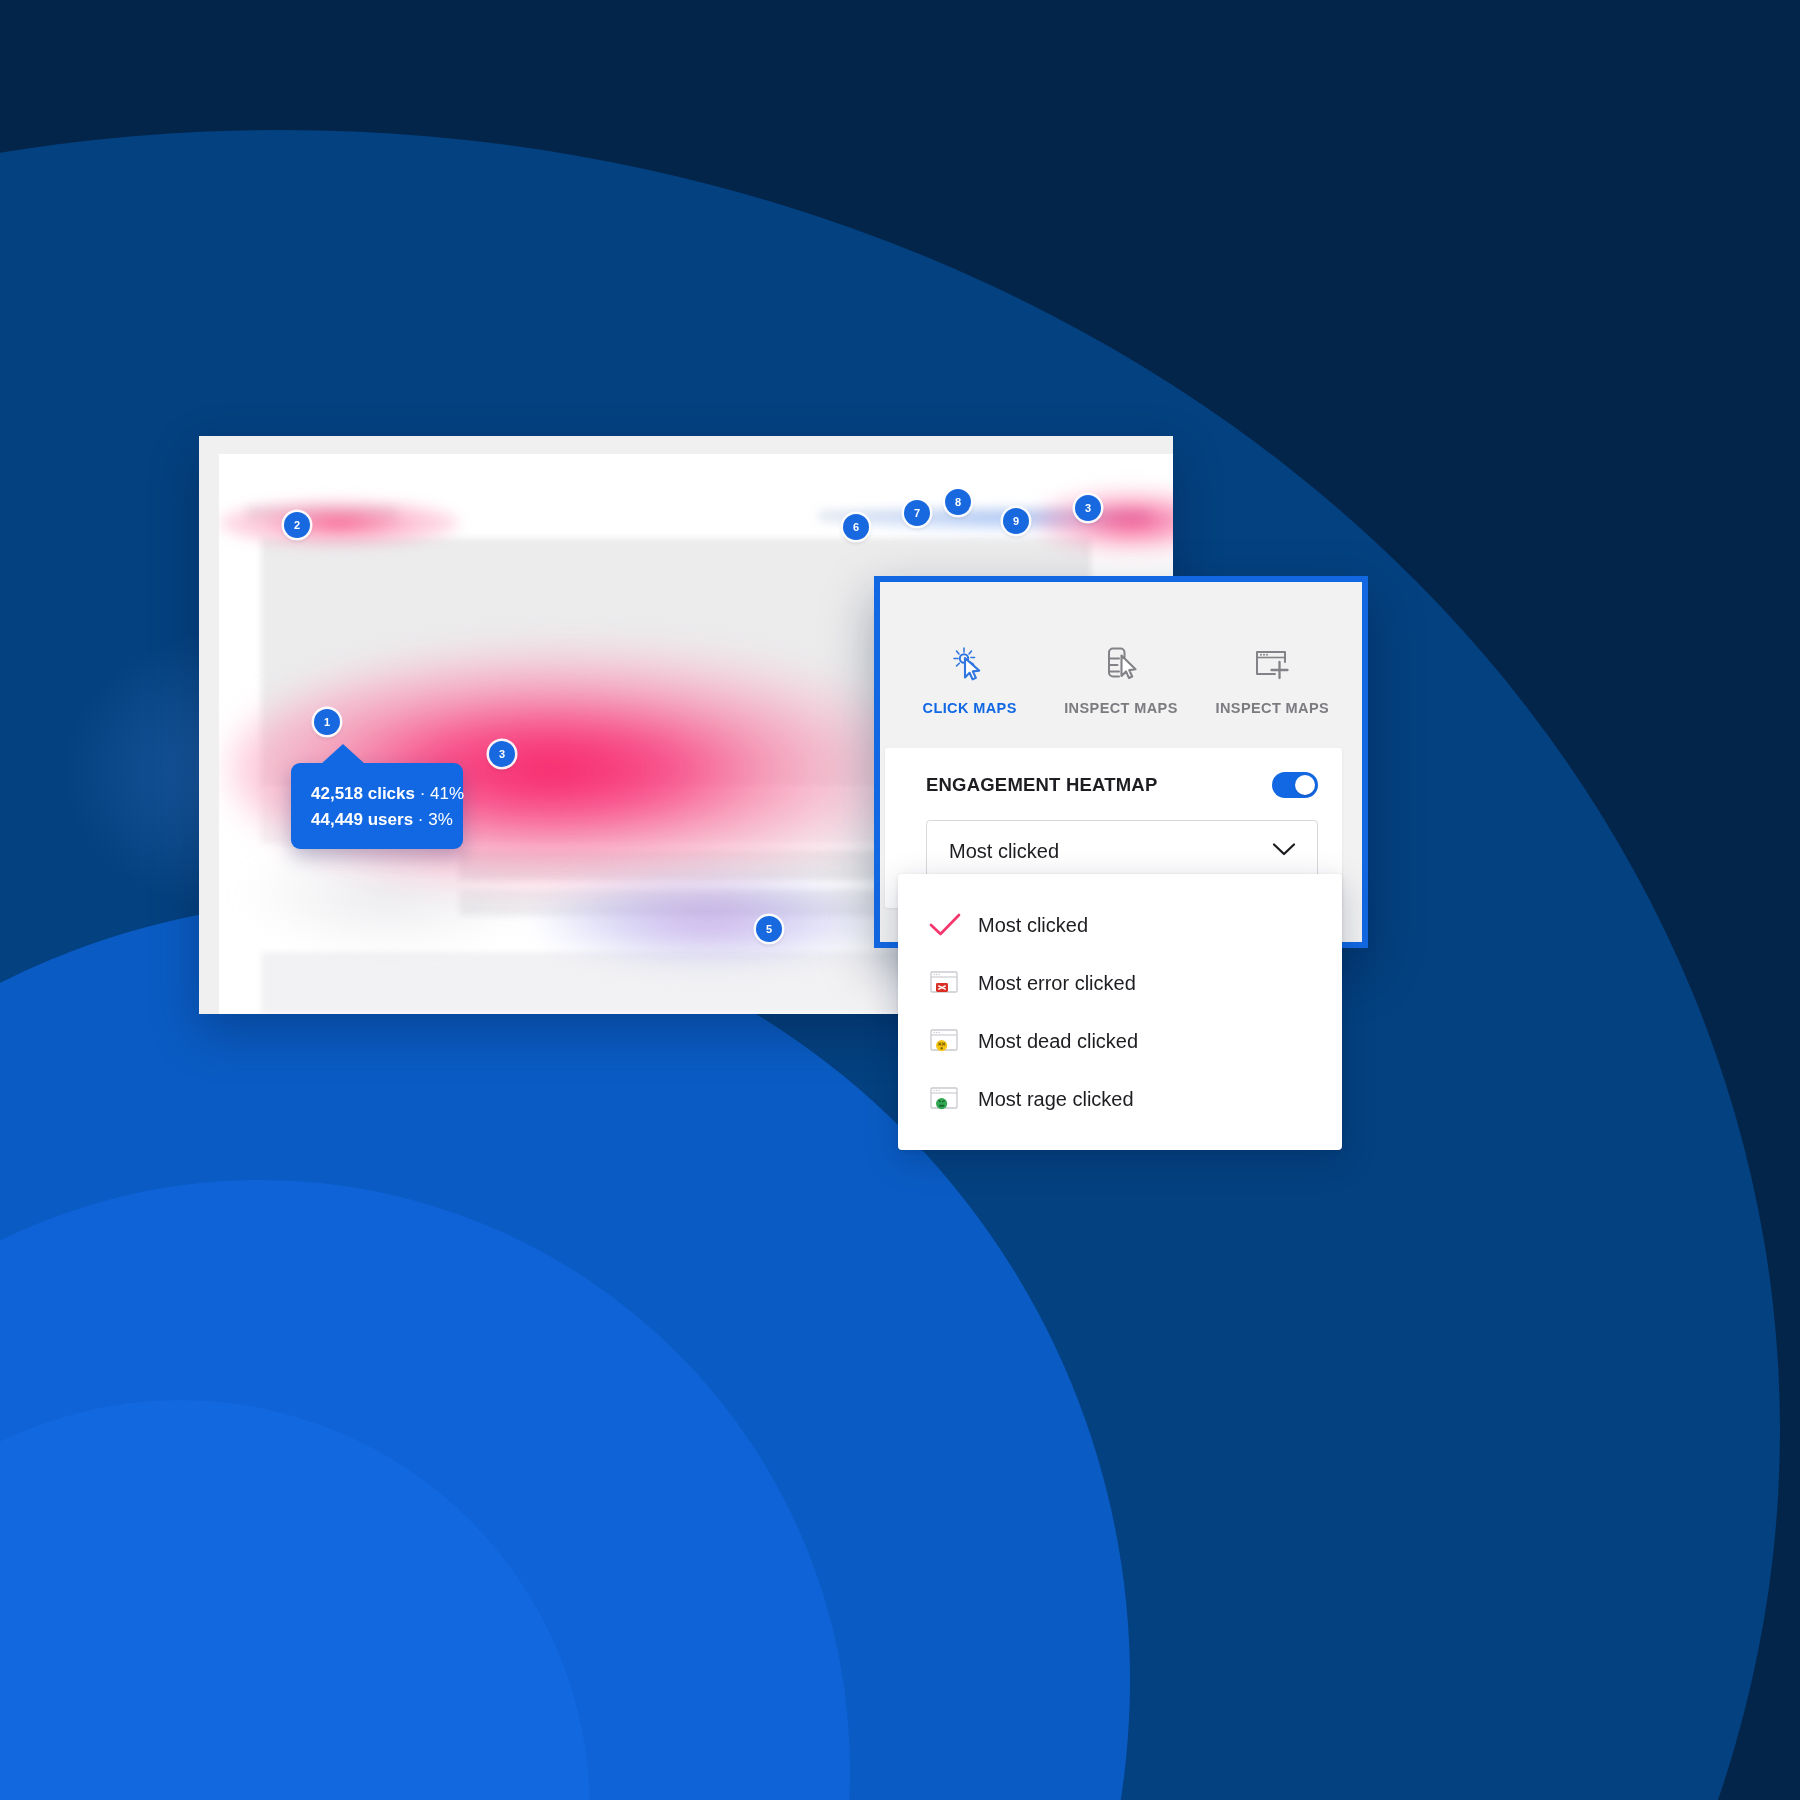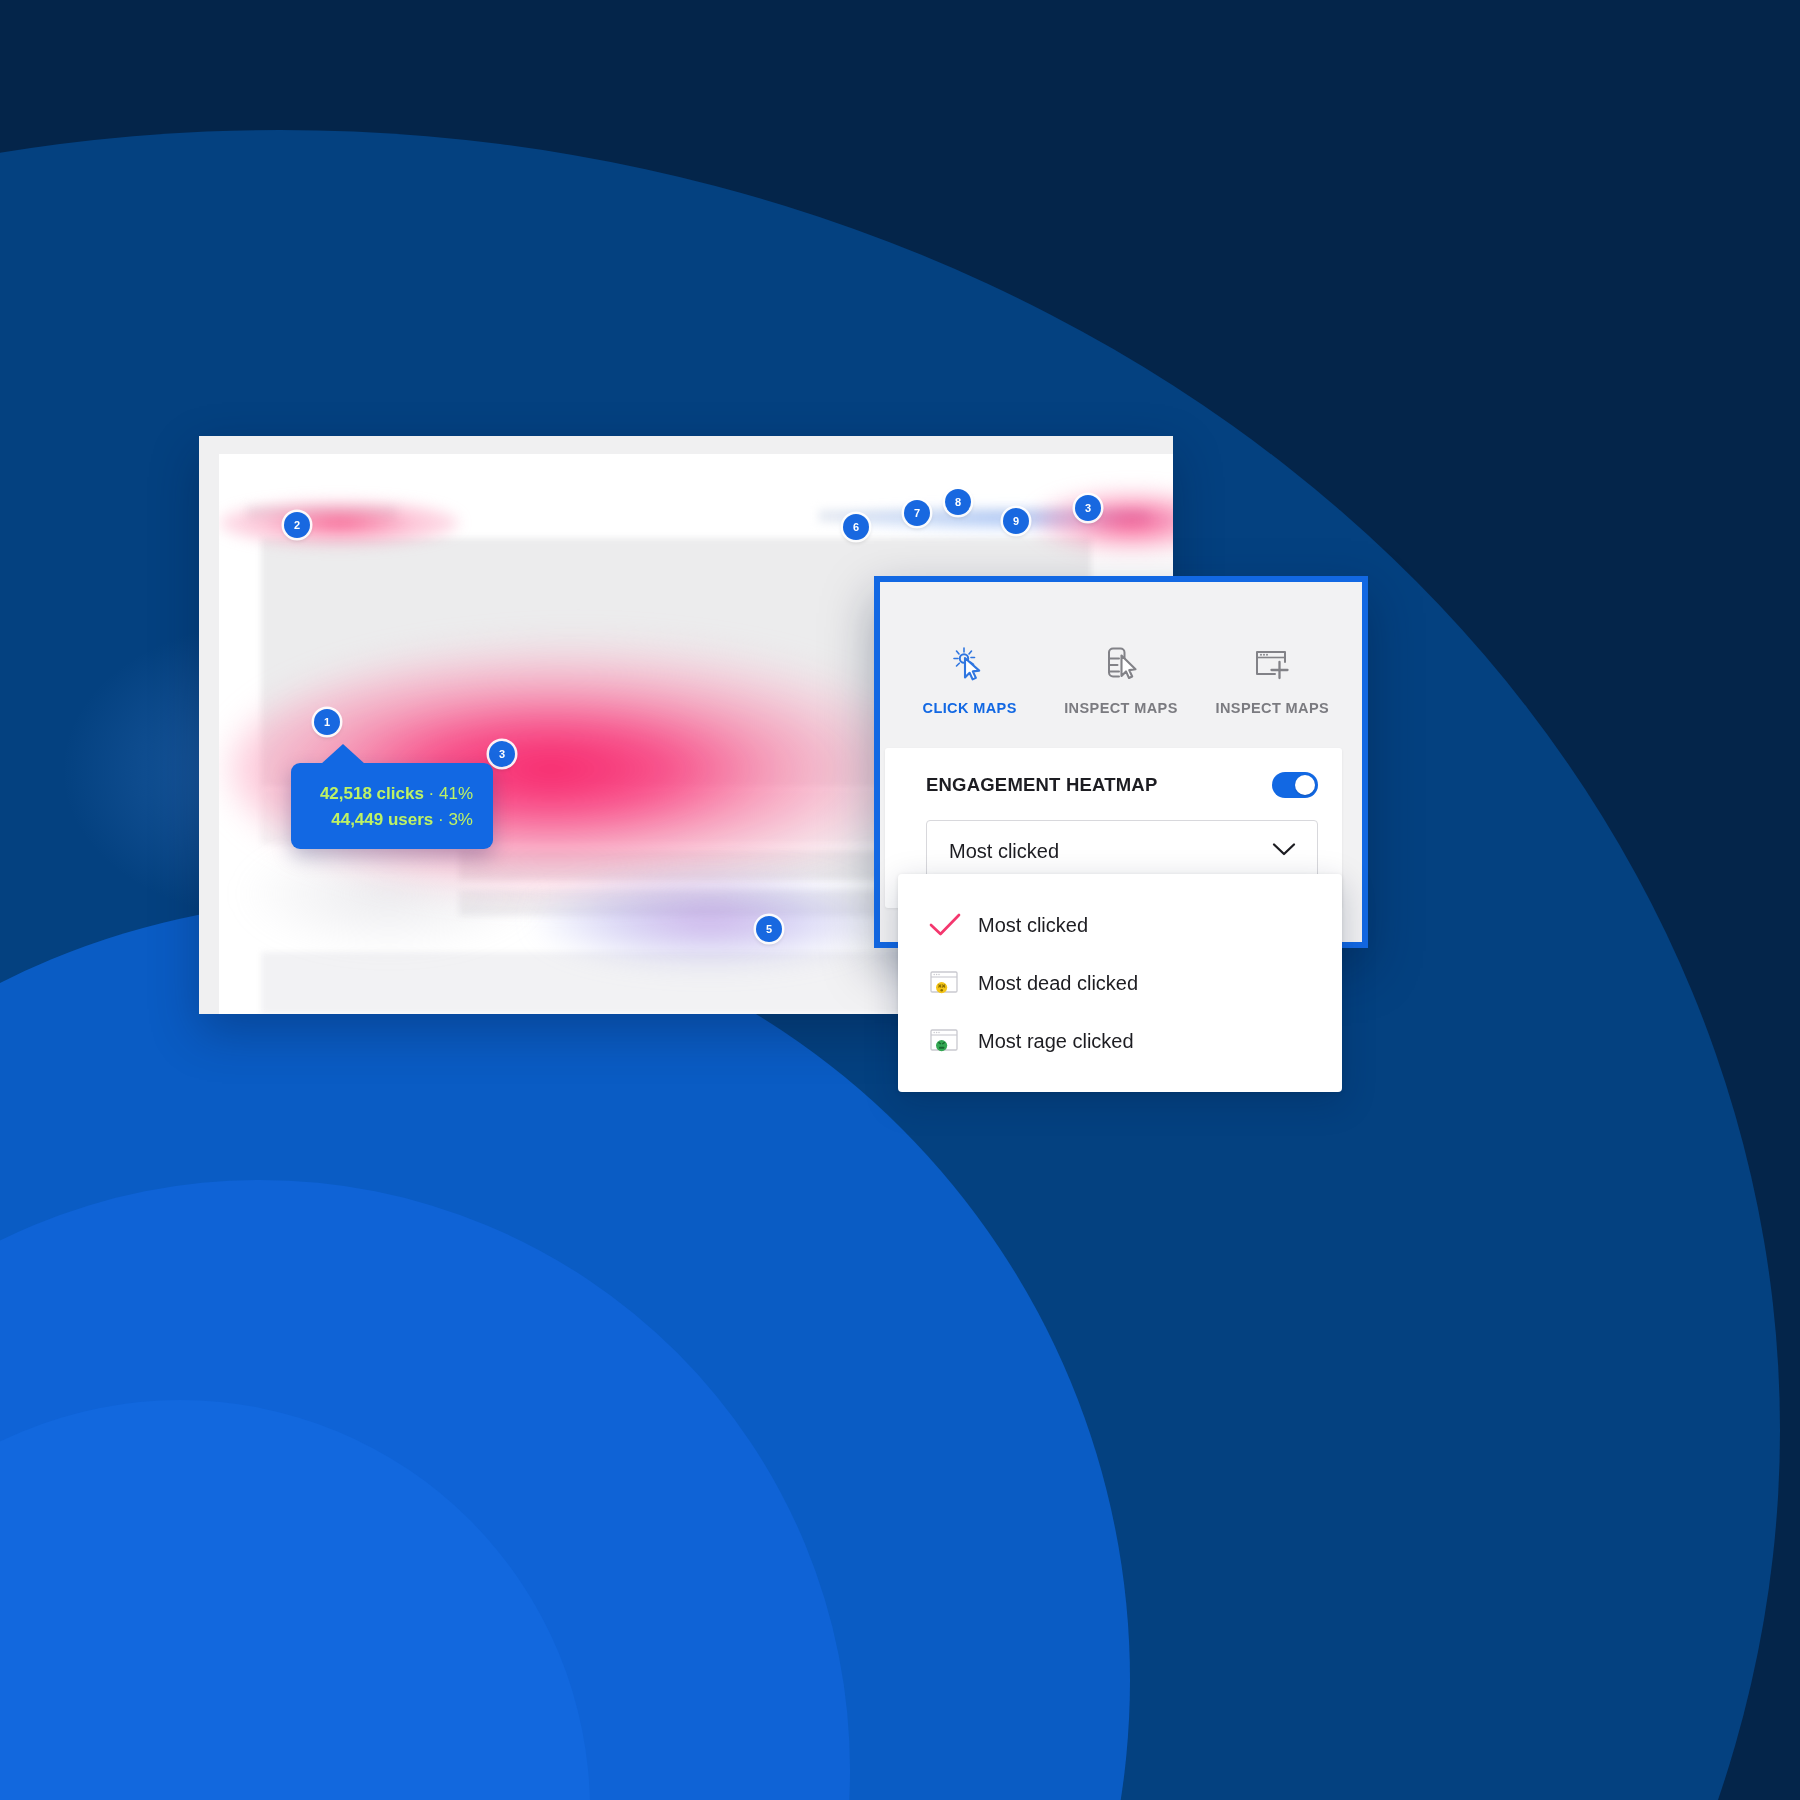--- a/index.html
+++ b/index.html
@@ -160,25 +160,25 @@
     justify-content: center;
     box-shadow: 0 0 0 2.5px rgba(255,255,255,0.92), 0 2px 5px rgba(0,0,0,0.22);
     font-family: "Liberation Sans", sans-serif;
     z-index: 6;
   }
 
   
   #click-tooltip {
     position: absolute;
     left: 291px; top: 763px;
-    width: 202px;
+    width: 172px;
     background: #1268e3;
     border-radius: 9px;
     padding: 18px 20px 16px 20px;
-    color: #bef264;
+    color: #ffffff;
     box-shadow: 0 8px 20px rgba(10,40,100,0.28);
     z-index: 8;
     text-align: right;
   }
   #click-tooltip .tip-arrow {
     position: absolute;
     top: -19px; left: 30px;
     width: 0; height: 0;
     border-left: 22px solid transparent;
     border-right: 22px solid transparent;
@@ -441,20 +441,34 @@
 
     <div class="dropdown-item">
       <span class="item-icon">
         <svg width="34" height="26" viewBox="0 0 34 26" fill="none">
           <path d="M3 13 L12.5 22 L31 3" stroke="#f4376e" stroke-width="2.7" stroke-linecap="round" stroke-linejoin="round"></path>
         </svg>
       </span>
       <span class="item-label">Most clicked</span>
     </div>
 
+    <div class="dropdown-item">
+      <span class="item-icon">
+        <svg width="34" height="28" viewBox="0 0 34 28" fill="none">
+          <rect x="3" y="3" width="26" height="20" rx="1.2" fill="#ffffff" stroke="#c9c9cf" stroke-width="1.3"></rect>
+          <line x1="3" y1="8" x2="29" y2="8" stroke="#c9c9cf" stroke-width="1.1"></line>
+          <circle cx="6.2" cy="5.6" r="0.75" fill="#c9c9cf"></circle>
+          <circle cx="8.6" cy="5.6" r="0.75" fill="#c9c9cf"></circle>
+          <circle cx="11" cy="5.6" r="0.75" fill="#c9c9cf"></circle>
+          <rect x="8" y="14" width="12" height="9" rx="1.4" fill="#d93025"></rect>
+          <path d="M10.8 17 L17.2 20.2 M17.2 17 L10.8 20.2" stroke="#ffffff" stroke-width="1.5" stroke-linecap="round"></path>
+        </svg>
+      </span>
+      <span class="item-label">Most error clicked</span>
+    </div>
 
     <div class="dropdown-item">
       <span class="item-icon">
         <svg width="34" height="28" viewBox="0 0 34 28" fill="none">
           <rect x="3" y="3" width="26" height="20" rx="1.2" fill="#ffffff" stroke="#c9c9cf" stroke-width="1.3"></rect>
           <line x1="3" y1="8" x2="29" y2="8" stroke="#c9c9cf" stroke-width="1.1"></line>
           <circle cx="6.2" cy="5.6" r="0.75" fill="#c9c9cf"></circle>
           <circle cx="8.6" cy="5.6" r="0.75" fill="#c9c9cf"></circle>
           <circle cx="11" cy="5.6" r="0.75" fill="#c9c9cf"></circle>
           <circle cx="13.6" cy="18.6" r="5.6" fill="#f5c518"></circle>

